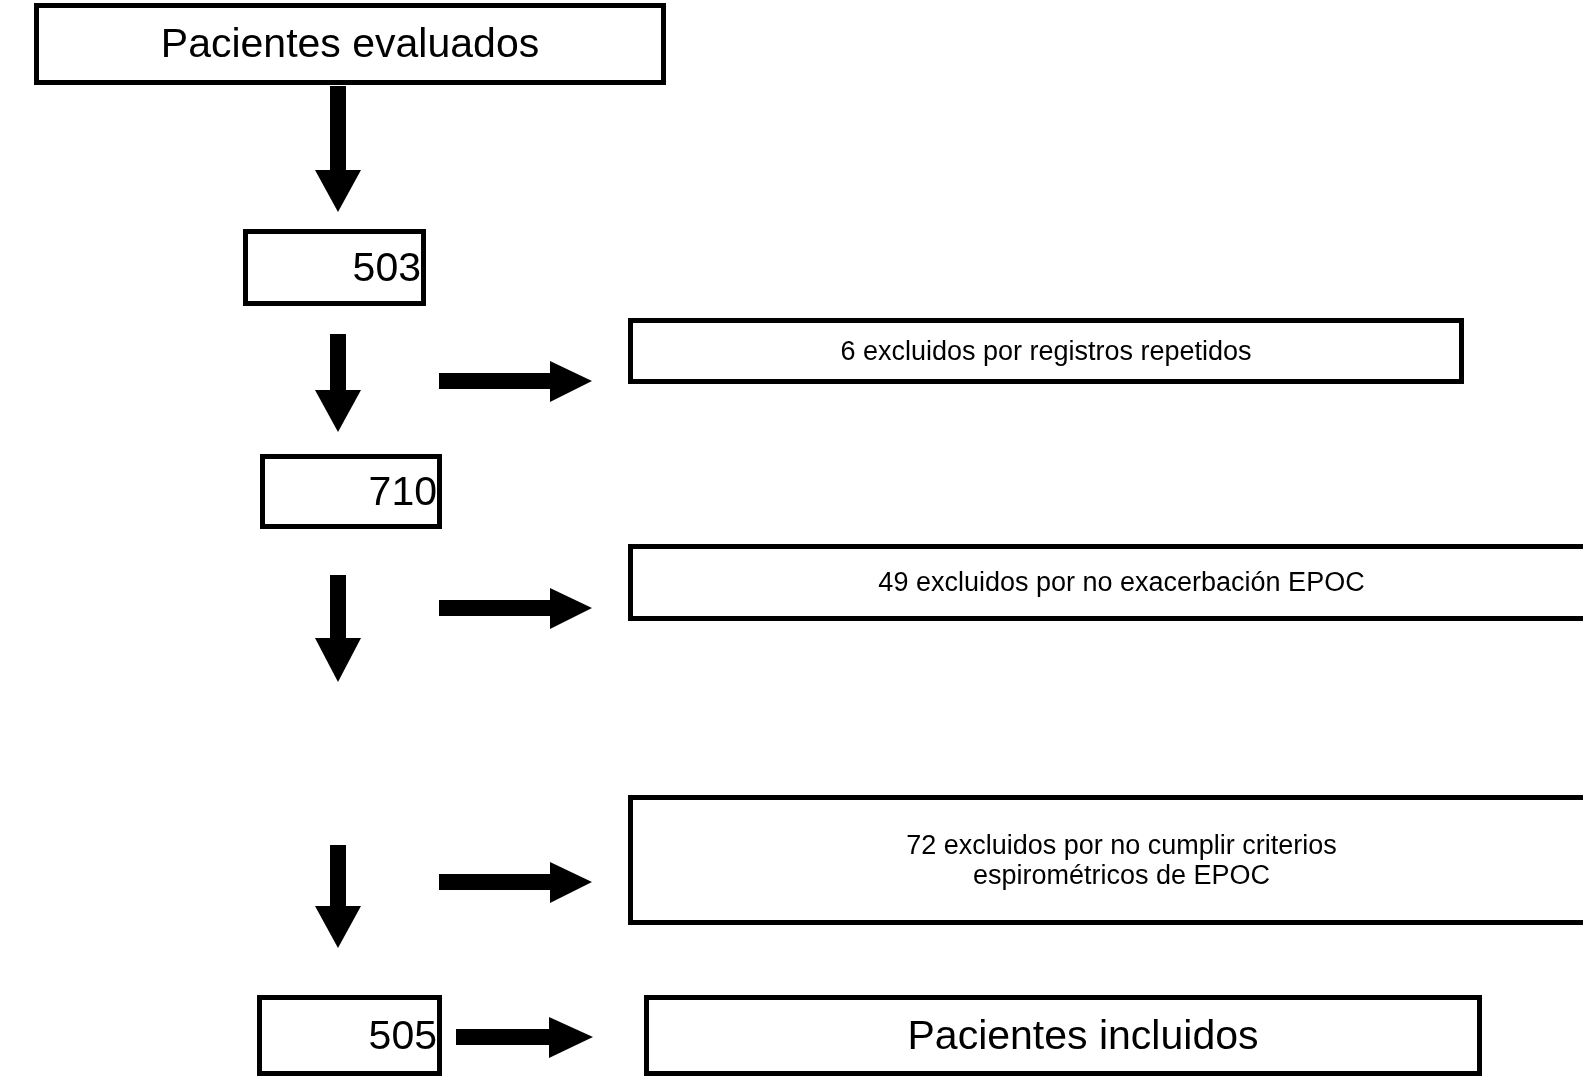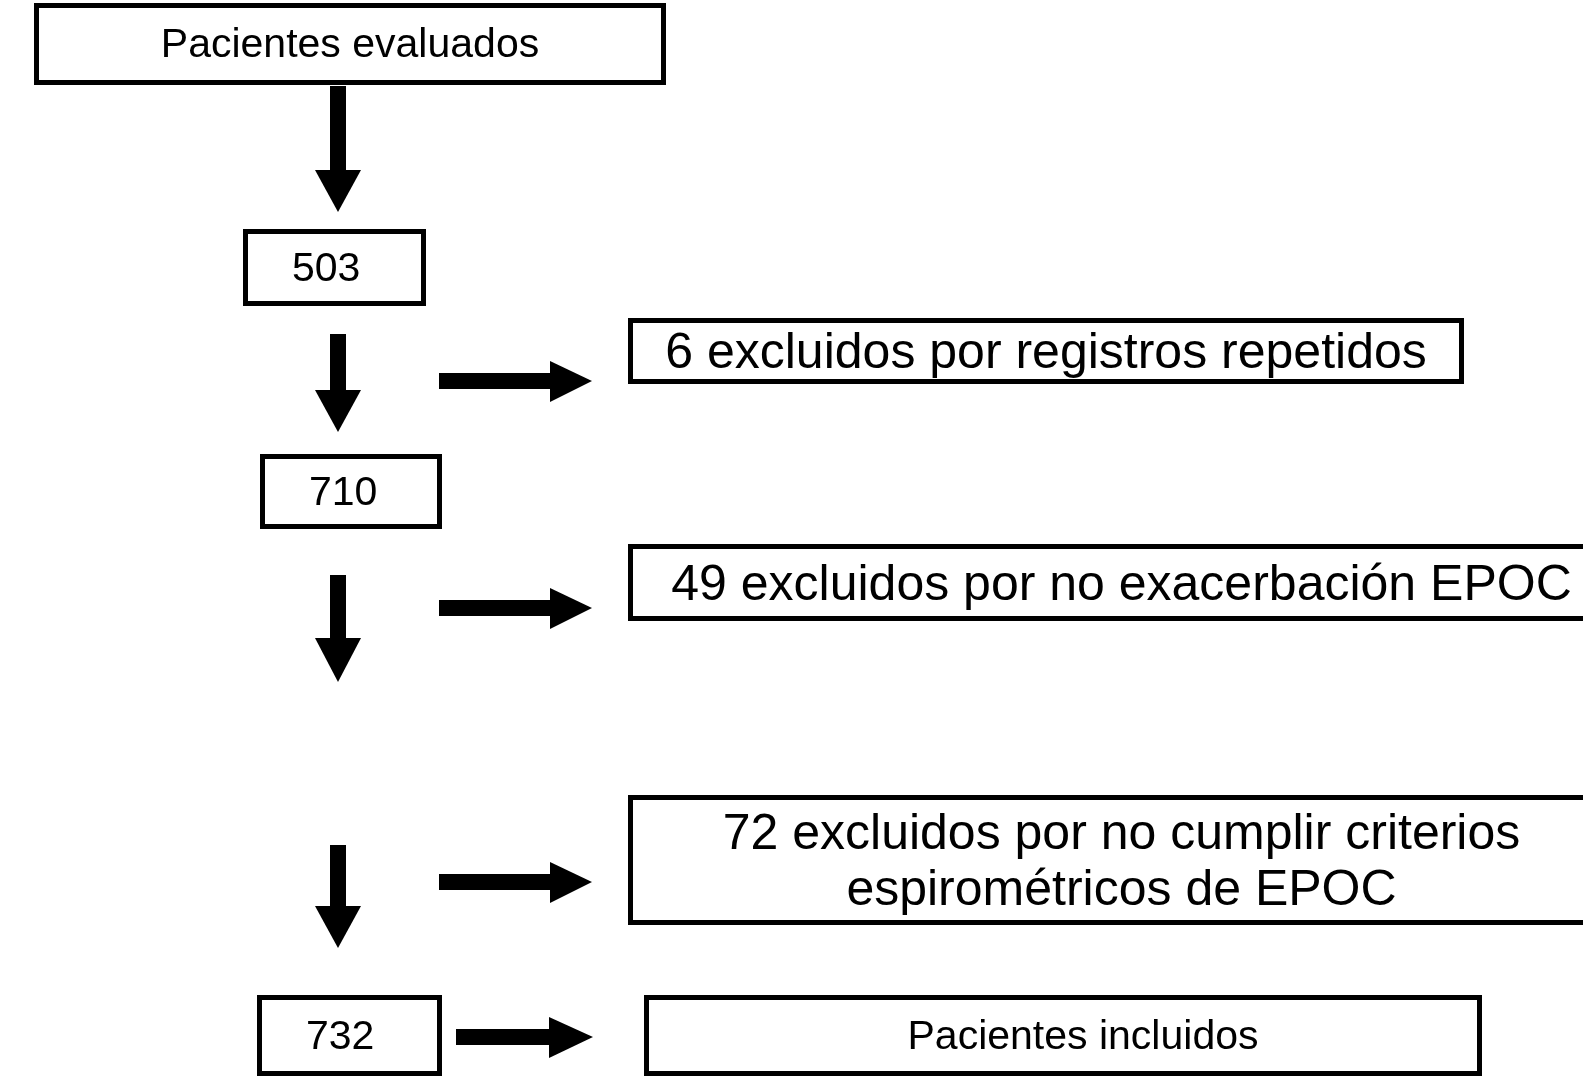--- a/index.html
+++ b/index.html
@@ -35,21 +35,21 @@
   #node-evaluated {
     left: 2px;
     top: 3px;
     width: 632px;
     height: 82px;
     font-size: 41px;
   }
   
   .count-node {
     font-size: 41px;
-    justify-content: flex-start;
+    justify-content: flex-end;
     padding-left: 44px;
   }
   #node-503 {
     left: 211px;
     top: 229px;
     width: 183px;
     height: 77px;
   }
   #node-497 {
     left: 228px;
@@ -64,21 +64,21 @@
     height: 78px;
   }
   #node-398 {
     left: 225px;
     top: 995px;
     width: 185px;
     height: 81px;
   }
   
   .excl-node {
-    font-size: 50px;
+    font-size: 27px;
   }
   #node-excl-1 {
     left: 596px;
     top: 318px;
     width: 836px;
     height: 66px;
   }
   #node-excl-2 {
     left: 596px;
     top: 544px;
@@ -125,21 +125,21 @@
   <div class="node count-node" id="node-503">
     <span>503</span>
   </div>
 
   <div class="node count-node" id="node-497">
     <span>710</span>
   </div>
 
 
   <div class="node count-node" id="node-398">
-    <span>732</span>
+    <span>505</span>
   </div>
 
   <div class="node excl-node" id="node-excl-1">
     <span>6 excluidos por registros repetidos</span>
   </div>
 
   <div class="node excl-node" id="node-excl-2">
     <span>49 excluidos por no exacerbación EPOC</span>
   </div>
 

